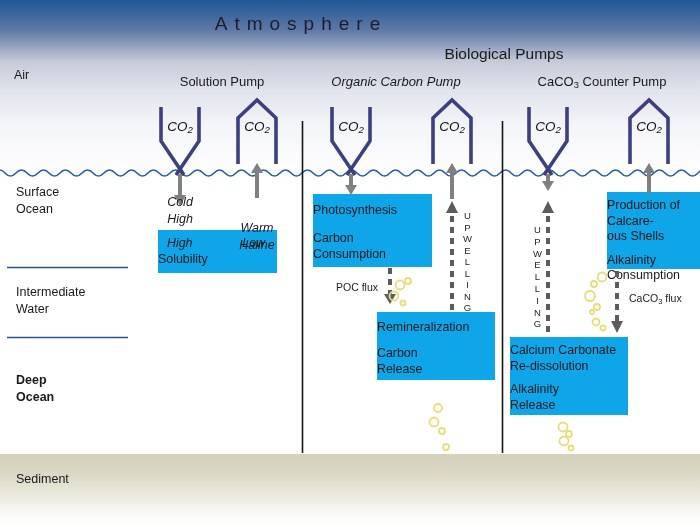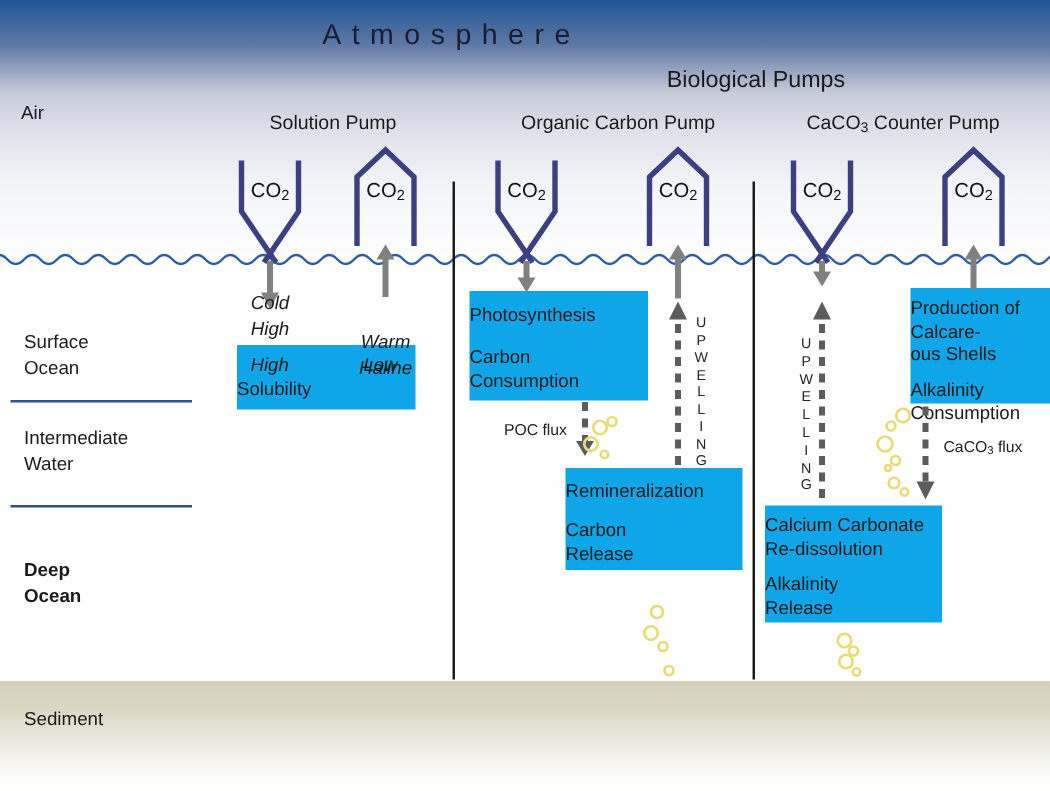--- a/index.html
+++ b/index.html
@@ -8,24 +8,24 @@
   .sky{position:absolute;left:0;top:0;width:700px;height:176px;
        background:linear-gradient(to bottom,#1e5795 0%,#5f78a5 17%,#c7cbd9 35%,#e2e4ed 52%,#f3f4f7 70%,#ffffff 100%);}
   .sediment-bar{position:absolute;left:0;top:454px;width:700px;height:73px;
        background:linear-gradient(to bottom,#d3d1ba 0%,#dcdac7 30%,#edece2 60%,#fbfbf8 85%,#ffffff 100%);}
   .shapes{position:absolute;left:0;top:0;pointer-events:none;}
   .txt{position:absolute;}
   .title{top:13px;left:0;width:602px;text-align:center;font-size:19px;letter-spacing:7px;color:#1c1c30;}
   .bio{top:45px;left:304px;width:400px;text-align:center;font-size:15.5px;}
   .pump-title{top:74px;text-align:center;font-size:13px;}
   .pt-solution{left:142px;width:160px;}
-  .pt-organic{left:306px;width:212px;}
+  .pt-organic{left:290px;width:212px;font-style:italic;}
   .pt-caco3{left:502px;width:200px;}
   .zone{font-size:12.5px;line-height:16.5px;}
-  .co2lab{position:absolute;top:119px;width:44px;text-align:center;font-size:13.5px;color:#121212;}
+  .co2lab{position:absolute;top:119px;width:44px;text-align:center;font-size:13.5px;color:#121212;font-style:italic;}
   sub{font-size:0.72em;vertical-align:-0.25em;}
   .pairlab{position:absolute;width:56px;text-align:center;font-size:12.5px;line-height:16.5px;font-style:italic;}
   .box{position:absolute;background:#0ea5e9;text-align:left;font-size:12.4px;line-height:16px;}
   .box .gap{margin-top:12px;}
   .hl-row{display:flex;justify-content:space-between;padding:5px 12px 0 9px;}
   .it{font-style:italic;}
   .fluxlab{position:absolute;font-size:10.5px;color:#222;}
   .vstack{position:absolute;width:13px;text-align:center;font-size:9.5px;color:#262626;}
   .vs-mid{left:461px;top:210px;line-height:11.5px;}
   .vs-right{left:531px;top:224px;line-height:11.8px;}
@@ -180,21 +180,21 @@
     </g>
   </svg>
 
   <div class="txt title">Atmosphere</div>
   <div class="txt bio">Biological Pumps</div>
   <div class="txt pump-title pt-solution">Solution Pump</div>
   <div class="txt pump-title pt-organic">Organic Carbon Pump</div>
   <div class="txt pump-title pt-caco3"><span>CaCO</span><sub>3</sub><span> Counter Pump</span></div>
 
   <div class="txt zone" style="left:14px;top:67px;">Air</div>
-  <div class="txt zone" style="left:16px;top:184px;margin-top:36px;">
+  <div class="txt zone" style="left:16px;top:184px;">
     <div>Surface</div>
     <div>Ocean</div>
   </div>
   <div class="txt zone" style="left:16px;top:284px;">
     <div>Intermediate</div>
     <div>Water</div>
   </div>
   <div class="txt zone" style="left:16px;top:372px;font-weight:bold;">
     <div>Deep</div>
     <div>Ocean</div>

